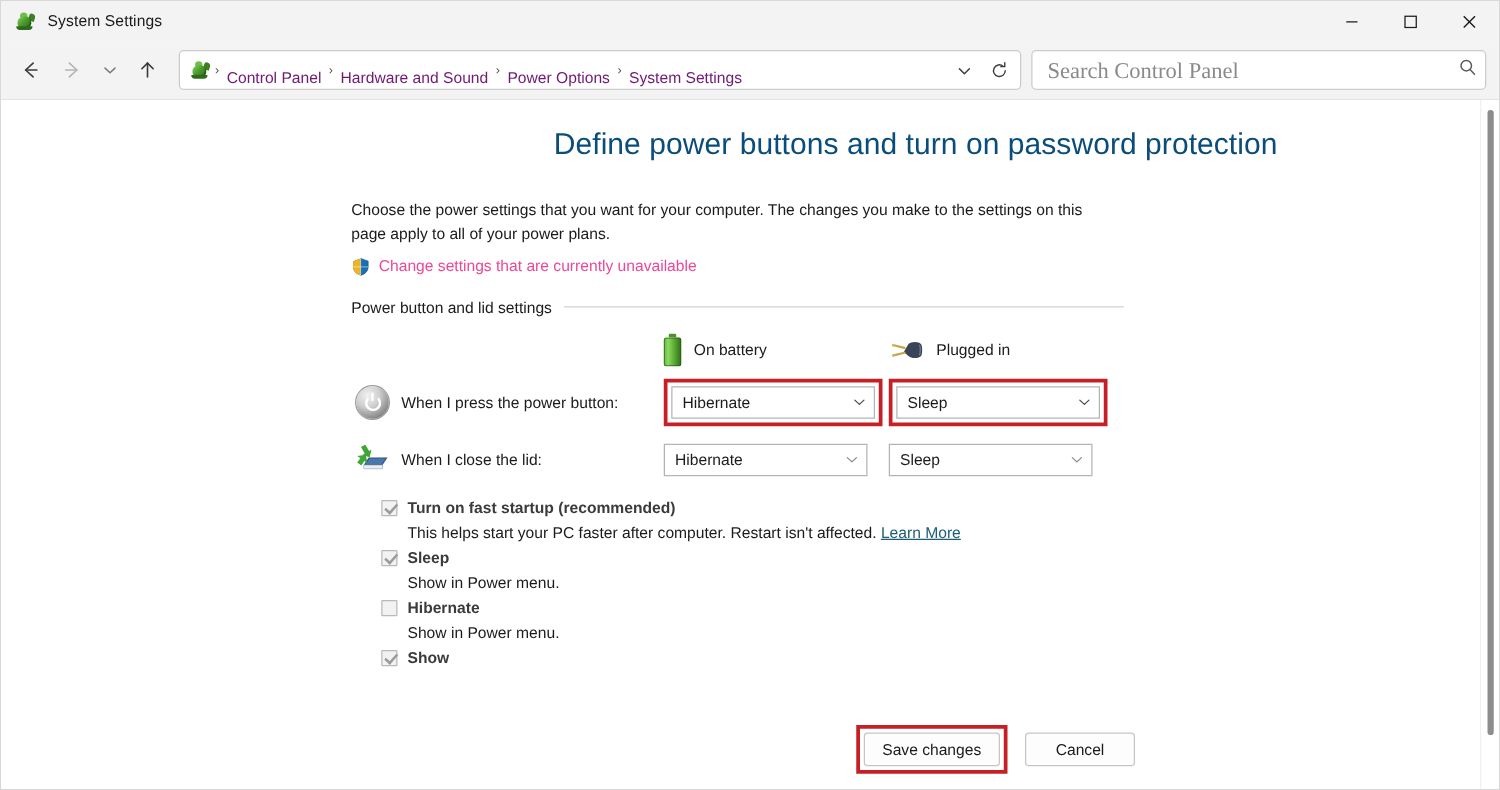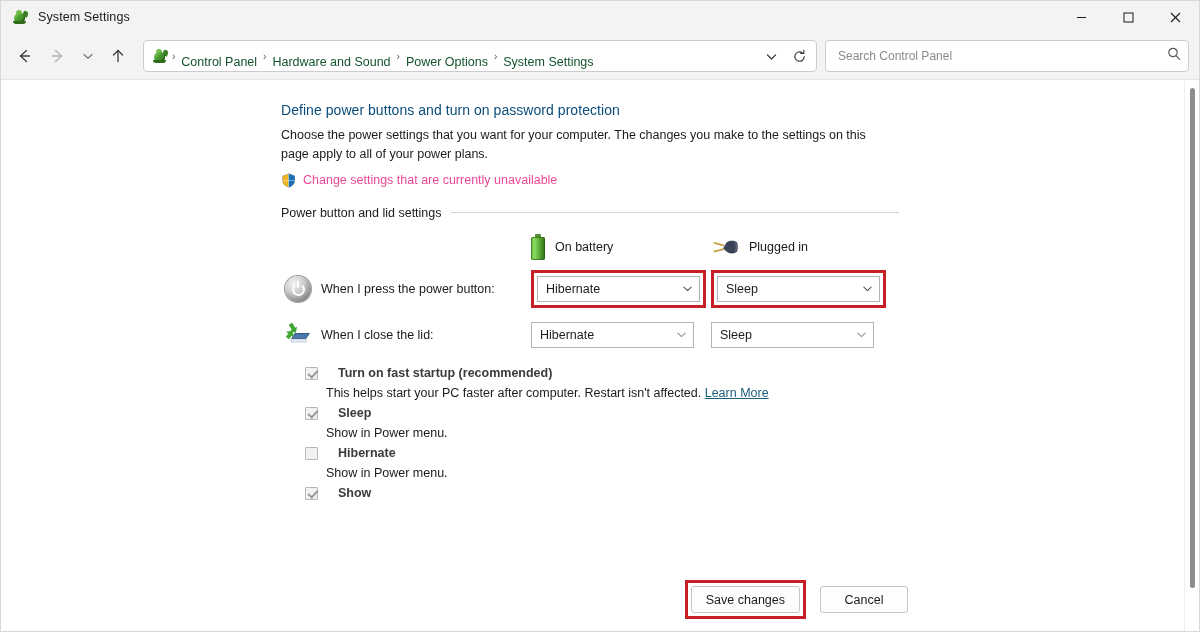--- a/index.html
+++ b/index.html
@@ -116,21 +116,21 @@
   .crumbs {
     flex: 1;
     display: flex;
     align-items: center;
     gap: 0;
     overflow: hidden;
     min-width: 0;
   }
   .crumb {
     font-size: 12.5px;
-    color: #14532d;
+    color: #701a75;
     padding: 2px 5px;
     border-radius: 3px;
     white-space: nowrap;
     cursor: default;
     margin-top: 12px;
   }
   .crumb-sep {
     color: #555;
     font-size: 10px;
     padding: 0 1px;
@@ -151,22 +151,22 @@
     background: #ffffff;
     border: 1px solid #cccccc;
     border-radius: 4px;
     display: flex;
     align-items: center;
     padding: 0 6px 0 10px;
   }
   .searchbox input {
     flex: 1;
     border: none; outline: none;
-    font-family: Liberation Sans, sans-serif;
-    font-size: 12px;
+    font-family: Liberation Serif, serif;
+    font-size: 18px;
     color: #1b1b1b;
     background: transparent;
   }
   .searchbox input::placeholder { color: #8a8a8a; }
 
   
   .content-wrap {
     flex: 1;
     position: relative;
     background: #ffffff;
@@ -178,25 +178,26 @@
     flex: 1;
     position: relative;
     padding: 0;
     overflow: hidden;
   }
   .inner {
     padding: 22px 0 0 280px;
   }
 
   h1.page-title {
-    font-size: 14px;
+    font-size: 24px;
     font-weight: 400;
     color: #0b4d7a;
-    margin: 0 0 8px 0;
+    margin: 0 0 29px 0;
     letter-spacing: 0.05px;
+    text-align: center;
   }
   .desc {
     font-size: 12.5px;
     color: #1b1b1b;
     line-height: 1.55;
     width: 598px;
     margin: 0 0 8px 0;
   }
   .uac-link-row {
     display: flex;
@@ -360,21 +361,21 @@
     padding: 3px;
     border: 3px solid #c62026;
     background: transparent;
   }
 
   
   .chk-list { margin-top: 10px; padding-left: 24px; }
   .chk-row {
     display: flex;
     align-items: flex-start;
-    gap: 20px;
+    gap: 8px;
     margin-bottom: 0px;
   }
   .chk {
     width: 13px; height: 13px;
     flex: 0 0 13px;
     margin-top: 3px;
     border: 1px solid #b9b9b9;
     background: #f2f2f2;
     border-radius: 1px;
     position: relative;

